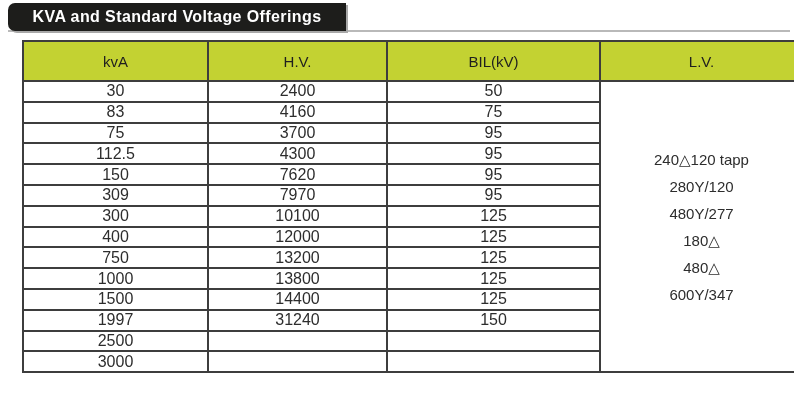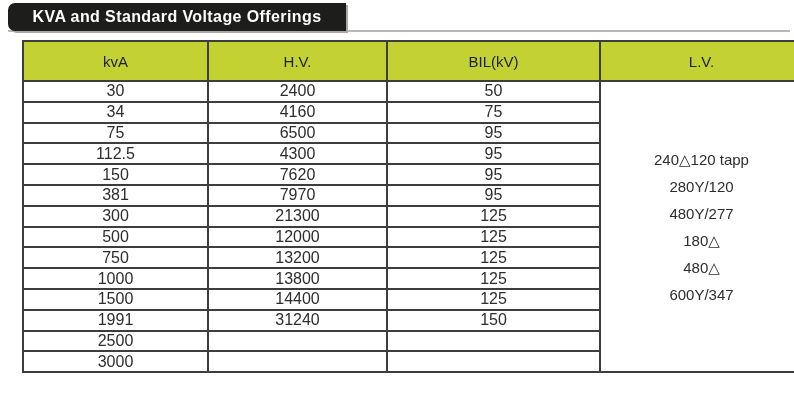--- a/index.html
+++ b/index.html
@@ -116,71 +116,71 @@
         <td class="lv-cell" rowspan="14">
           <div class="lv-line">240△120 tapp</div>
           <div class="lv-line">280Y/120</div>
           <div class="lv-line">480Y/277</div>
           <div class="lv-line">180△</div>
           <div class="lv-line">480△</div>
           <div class="lv-line">600Y/347</div>
         </td>
       </tr>
       <tr>
-        <td>34</td>
+        <td>83</td>
         <td>4160</td>
         <td>75</td>
       </tr>
       <tr>
         <td>75</td>
-        <td>6500</td>
+        <td>3700</td>
         <td>95</td>
       </tr>
       <tr>
         <td>112.5</td>
         <td>4300</td>
         <td>95</td>
       </tr>
       <tr>
         <td>150</td>
         <td>7620</td>
         <td>95</td>
       </tr>
       <tr>
-        <td>381</td>
+        <td>309</td>
         <td>7970</td>
         <td>95</td>
       </tr>
       <tr>
         <td>300</td>
-        <td>21300</td>
+        <td>10100</td>
         <td>125</td>
       </tr>
       <tr>
-        <td>500</td>
+        <td>400</td>
         <td>12000</td>
         <td>125</td>
       </tr>
       <tr>
         <td>750</td>
         <td>13200</td>
         <td>125</td>
       </tr>
       <tr>
         <td>1000</td>
         <td>13800</td>
         <td>125</td>
       </tr>
       <tr>
         <td>1500</td>
         <td>14400</td>
         <td>125</td>
       </tr>
       <tr>
-        <td>1991</td>
+        <td>1997</td>
         <td>31240</td>
         <td>150</td>
       </tr>
       <tr>
         <td>2500</td>
         <td></td>
         <td></td>
       </tr>
       <tr>
         <td>3000</td>

